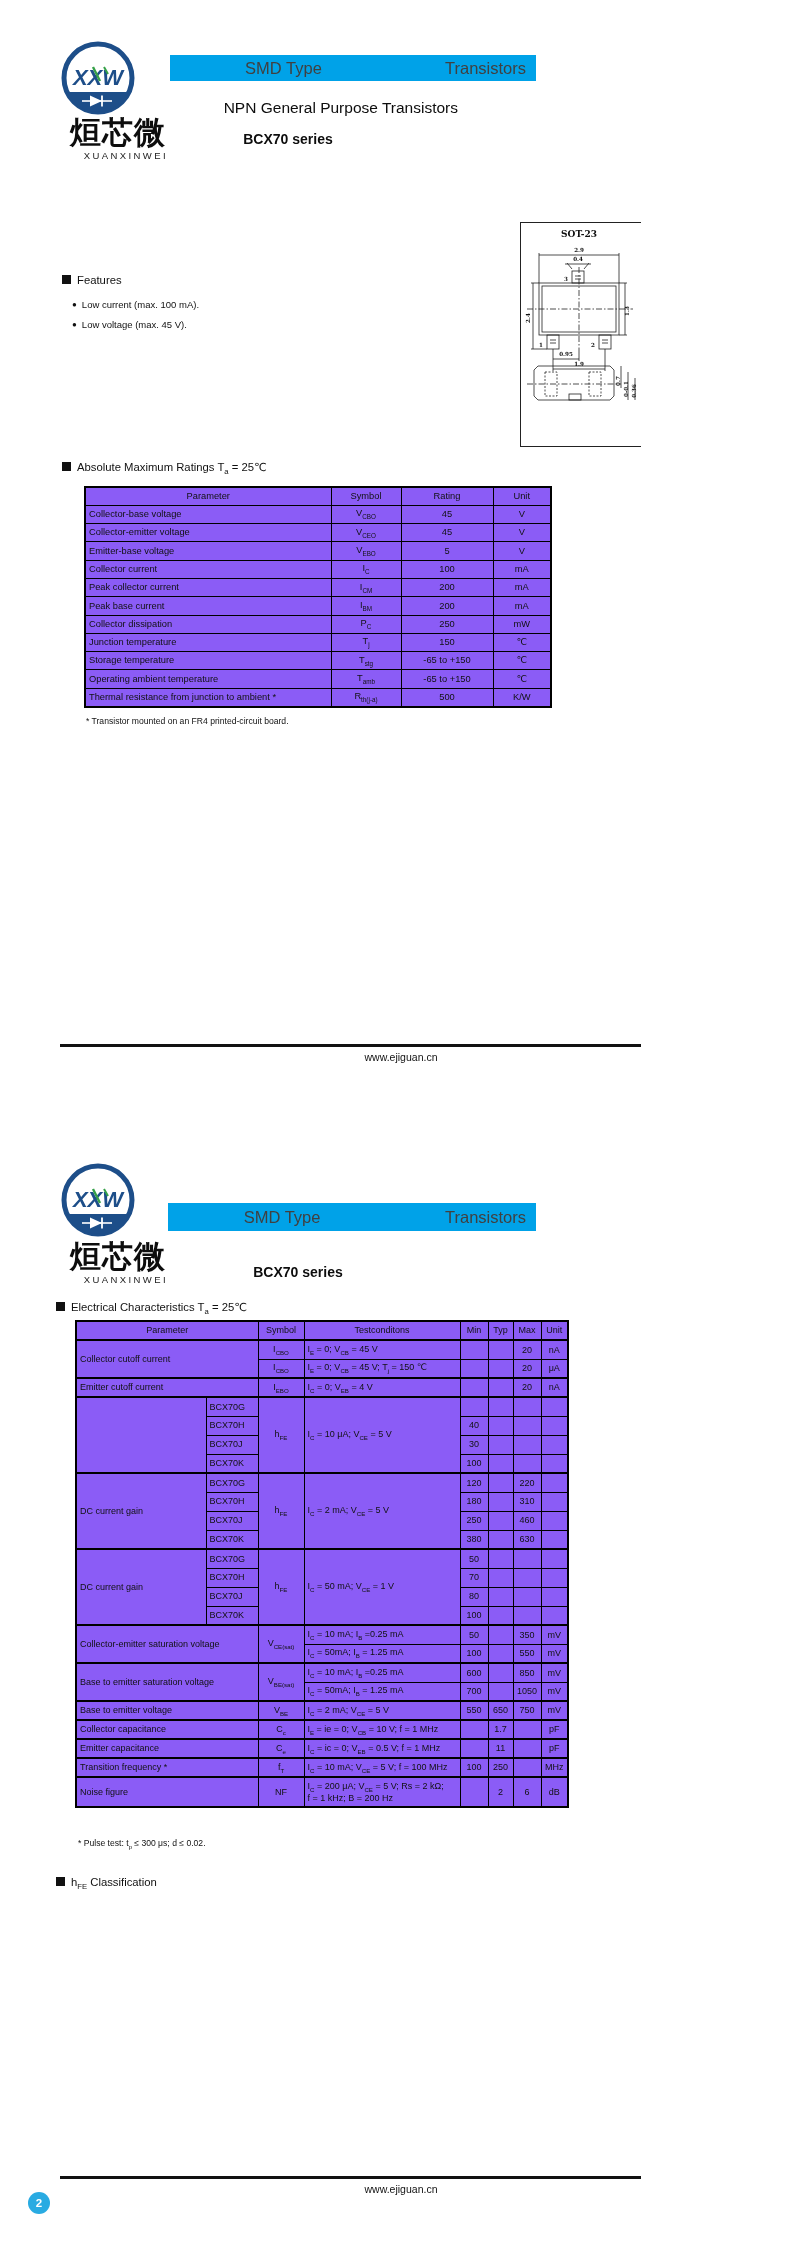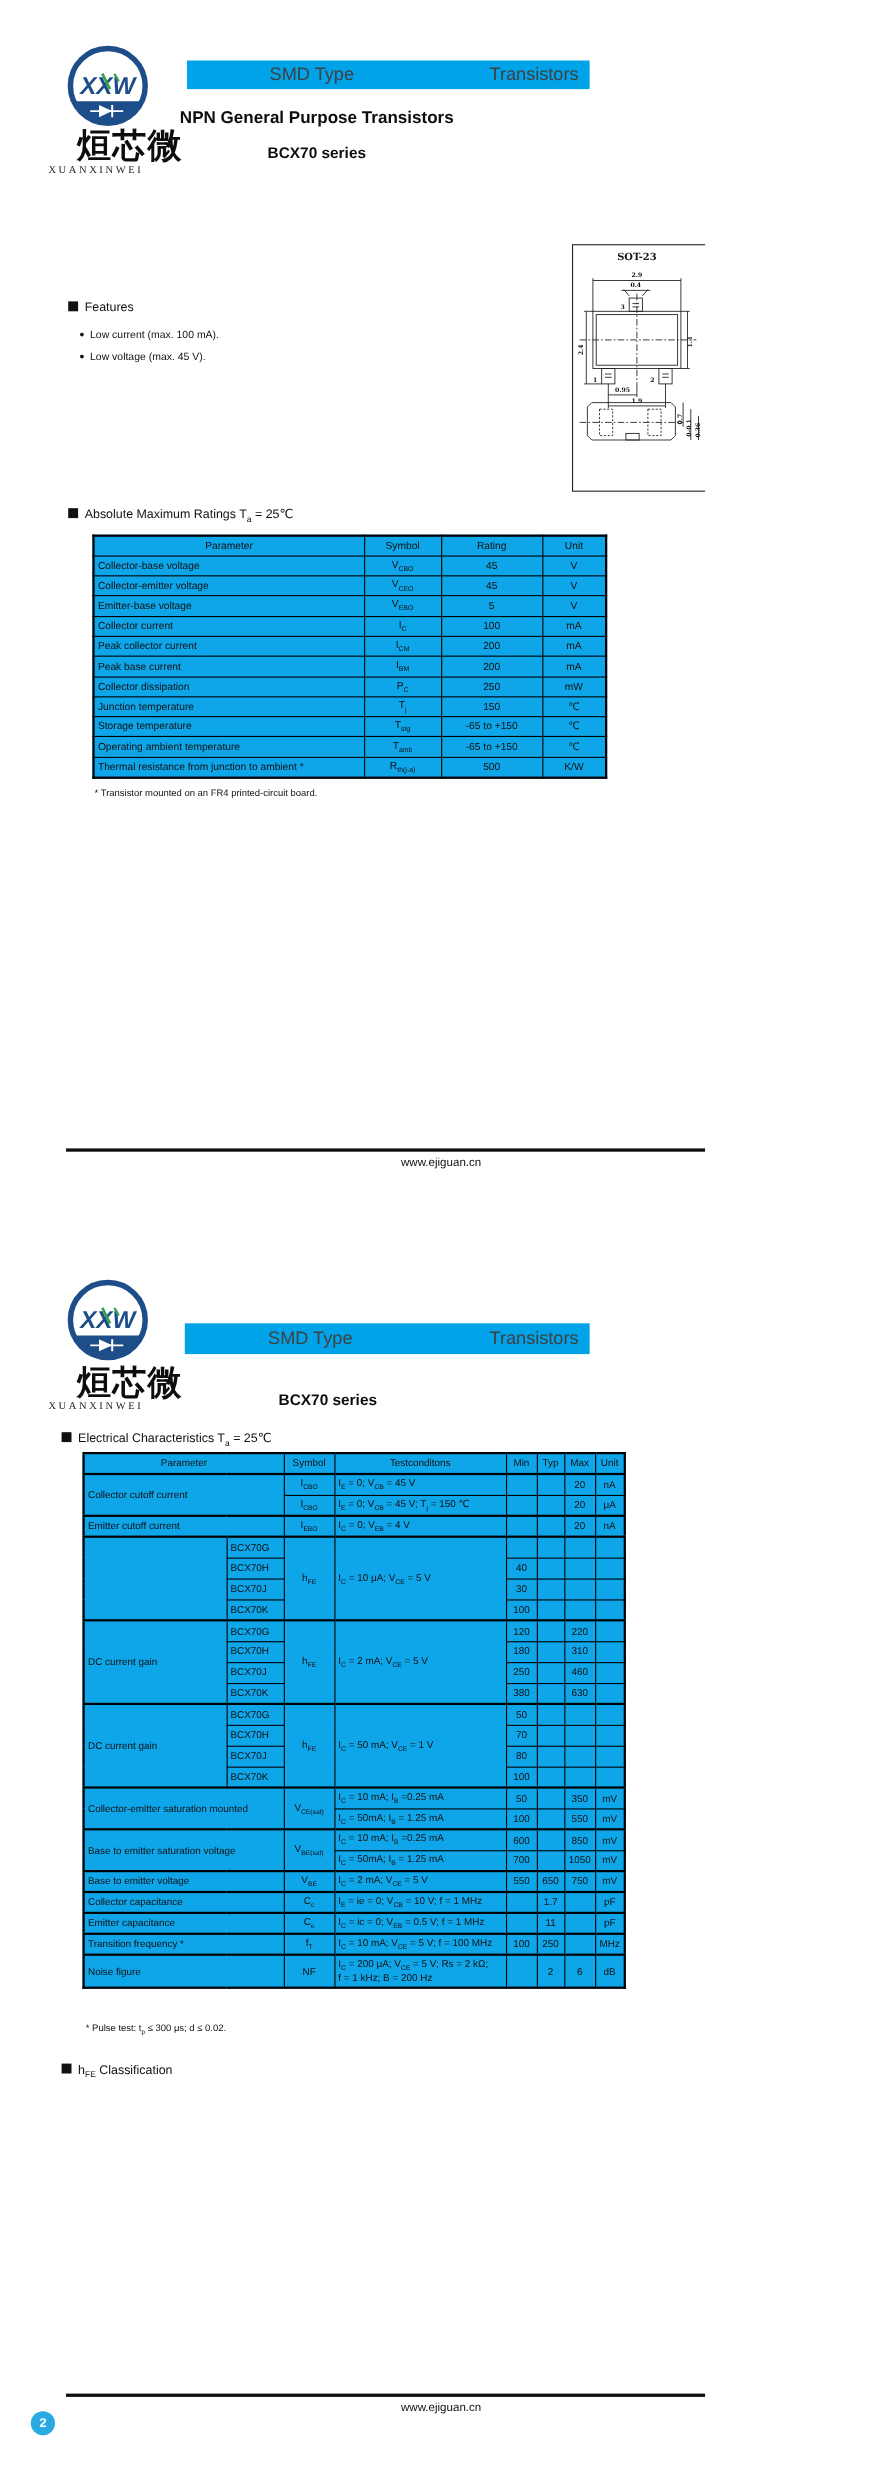--- a/index.html
+++ b/index.html
@@ -7,41 +7,41 @@
   .canvas {
     position:relative; width:641px; height:2244px; background:#fff;
     font-family:"Liberation Sans","DejaVu Sans",sans-serif; color:#111; overflow:hidden;
   }
   .page { position:absolute; left:0; width:793px; height:1122px; }
 
   
   .logo-svg { position:absolute; }
   .cn-name { position:absolute; font-weight:700; font-size:31px; letter-spacing:1px;
              text-align:right; color:#0d0d0d; font-family:"DejaVu Sans",sans-serif; }
-  .en-name { position:absolute; font-size:9.5px; letter-spacing:2.4px; text-align:left; color:#222;font-family:Liberation Serif, serif; }
+  .en-name { position:absolute; font-size:9.5px; letter-spacing:2.4px; text-align:right; color:#222; }
 
   
   .bar { position:absolute; background:#00a2e8; color:#404040; }
   .bar .bl { position:absolute; left:0; top:0; bottom:0; width:62%; text-align:center;
              font-size:16.5px; font-weight:500; display:flex; align-items:center; justify-content:center; }
   .bar .br { position:absolute; right:10px; top:0; bottom:0; font-size:16.5px; font-weight:500;
              display:flex; align-items:center; }
 
-  .t1 { position:absolute; font-size:15.5px; font-weight:700; text-align:center; color:#0d0d0d; }
+  .t1 { position:absolute; font-size:15.5px; font-weight:400; text-align:right; color:#0d0d0d; }
   .t2 { position:absolute; font-size:14px;  font-weight:700; text-align:center; color:#0d0d0d; }
 
   .sec { position:absolute; font-size:11.3px; color:#111; white-space:nowrap; }
   .sec .sq { display:inline-block; width:9px; height:9px; background:#111; margin-right:6px; }
   .feat-item { position:absolute; font-size:9.5px; color:#111; white-space:nowrap; }
   .feat-item::before { content:"●"; font-size:8px; margin-right:5px; vertical-align:1px; }
 
   .note { position:absolute; font-size:8.6px; color:#111; white-space:nowrap; }
 
   
-  table.dt { border-collapse:collapse; table-layout:fixed; position:absolute; border:2px solid #000; background:#0ea5e9; }
+  table.dt { border-collapse:collapse; table-layout:fixed; position:absolute; border:2px solid #000; background:#8b5cf6; }
   table.dt td { border:1px solid #000; font-size:9px; text-align:center; vertical-align:middle;
                 padding:1px 3px; height:19px; line-height:1.15; overflow:hidden; white-space:nowrap; color:#111; }
   table.dt td.l { text-align:left; }
   table.dt tr.grp td { border-top-width:2px; }
   #abs-table td { height:18.3px; font-size:9.3px; }
   #hfe-table td { height:19px; font-size:9.3px; }
   sub { font-size:0.68em; line-height:1; }
 
   
   .pkg-box { position:absolute; border:1px solid #222; background:#fff; }
@@ -435,21 +435,21 @@
             <td></td>
           </tr>
           <tr>
             <td class="l">BCX70K</td>
             <td>100</td>
             <td></td>
             <td></td>
             <td></td>
           </tr>
           <tr class="grp">
-            <td class="l" rowspan="2" colspan="2">Collector-emitter saturation mounted</td>
+            <td class="l" rowspan="2" colspan="2">Collector-emitter saturation voltage</td>
             <td rowspan="2">V<sub>CE(sat)</sub></td>
             <td class="l">I<sub>C</sub> = 10 mA; I<sub>B</sub> =0.25 mA</td>
             <td>50</td>
             <td></td>
             <td>350</td>
             <td>mV</td>
           </tr>
           <tr>
             <td class="l">I<sub>C</sub> = 50mA; I<sub>B</sub> = 1.25 mA</td>
             <td>100</td>

